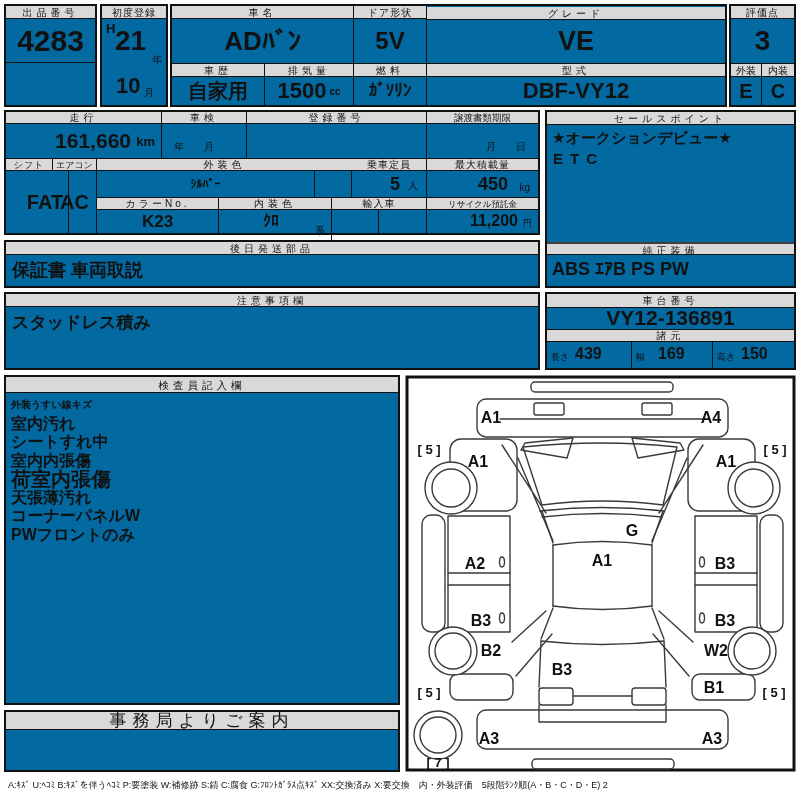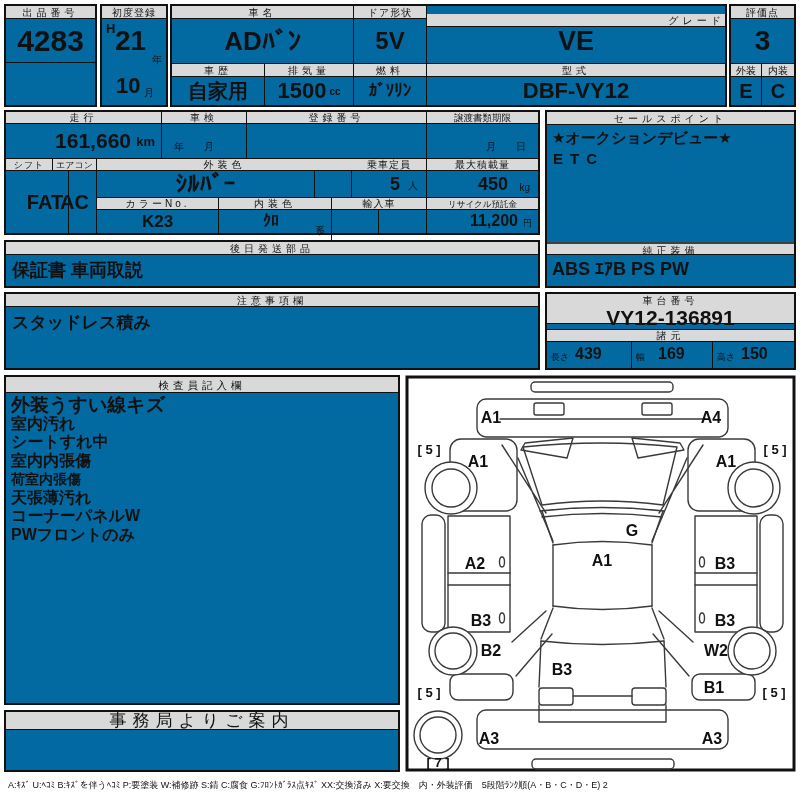--- a/index.html
+++ b/index.html
@@ -51,21 +51,21 @@
     <div class="cell ctr v br" style="left:0;top:71px;width:93px;height:28px;font-size:20px;">自家用</div>
     <div class="cell hd bb br" style="left:93px;top:58px;width:89px;height:13px;">排気量</div>
     <div class="cell ctr br" style="left:93px;top:71px;width:89px;height:28px;">
       <span class="v" style="font-size:22px;">1500</span>
       <span class="unit">cc</span>
     </div>
     <div class="cell hd bb br tight" style="left:182px;top:0;width:73px;height:13px;">ドア形状</div>
     <div class="cell ctr v bb br" style="left:182px;top:13px;width:73px;height:45px;font-size:24px;">5V</div>
     <div class="cell hd bb br" style="left:182px;top:58px;width:73px;height:13px;">燃料</div>
     <div class="cell ctr v br" style="left:182px;top:71px;width:73px;height:28px;font-size:17px;">ｶﾞｿﾘﾝ</div>
-    <div class="cell hd bb" style="left:255px;top:8px;width:298px;height:13px;text-align:right;">グレード</div>
+    <div class="cell hd bb" style="left:255px;top:1px;width:298px;height:13px;">グレード</div>
     <div class="cell ctr v bb" style="left:255px;top:13px;width:298px;height:45px;font-size:27px;">VE</div>
     <div class="cell hd bb" style="left:255px;top:58px;width:298px;height:13px;">型式</div>
     <div class="cell ctr v" style="left:255px;top:71px;width:298px;height:28px;font-size:22px;">DBF-VY12</div>
   </div>
 
   <div class="box" style="left:729px;top:4px;width:67px;height:103px;">
     <div class="cell hd bb tight" style="left:0;top:0;width:63px;height:13px;">評価点</div>
     <div class="cell ctr v bb" style="left:0;top:13px;width:63px;height:45px;font-size:28px;">3</div>
     <div class="cell hd bb br tight" style="left:0;top:58px;width:31px;height:13px;letter-spacing:0;">外装</div>
     <div class="cell hd bb tight" style="left:31px;top:58px;width:32px;height:13px;letter-spacing:0;">内装</div>
@@ -90,21 +90,21 @@
     <div class="cell bb" style="left:421px;top:12px;width:111px;height:35px;">
       <span style="position:absolute;right:12px;bottom:4px;font-size:10px;">月　　日</span>
     </div>
 
     <div class="cell hd bb br tight" style="left:0;top:47px;width:47px;height:12px;line-height:12px;font-size:9px;">シフト</div>
     <div class="cell ctr v br" style="left:16px;top:59px;width:47px;height:62px;font-size:20px;">FAT</div>
     <div class="cell hd bb br tight" style="left:47px;top:47px;width:44px;height:12px;line-height:12px;font-size:9px;letter-spacing:0;">エアコン</div>
     <div class="cell ctr v br" style="left:47px;top:59px;width:44px;height:62px;font-size:20px;">AC</div>
 
     <div class="cell hd bb" style="left:91px;top:47px;width:255px;height:12px;line-height:12px;">外装色</div>
-    <div class="cell ctr v bb br" style="left:91px;top:59px;width:218px;height:27px;font-size:24px;">ｼﾙﾊﾞｰ</div>
+    <div class="cell ctr v bb br" style="left:91px;top:59px;width:218px;height:27px;font-size:12px;">ｼﾙﾊﾞｰ</div>
     <div class="cell bb br" style="left:309px;top:59px;width:37px;height:27px;"></div>
     <div class="cell hd bb br tight" style="left:346px;top:47px;width:75px;height:12px;line-height:12px;">乗車定員</div>
     <div class="cell bb br" style="left:346px;top:59px;width:75px;height:27px;">
       <span class="v" style="position:absolute;right:26px;top:3px;font-size:18px;">5</span>
       <span style="position:absolute;right:8px;bottom:4px;font-size:10px;">人</span>
     </div>
     <div class="cell hd bb tight" style="left:421px;top:47px;width:111px;height:12px;line-height:12px;">最大積載量</div>
     <div class="cell bb" style="left:421px;top:59px;width:111px;height:27px;">
       <span class="v" style="position:absolute;right:30px;top:3px;font-size:18px;">450</span>
       <span style="position:absolute;right:8px;bottom:4px;font-size:10px;">kg</span>
@@ -139,45 +139,45 @@
 
   <div class="box" style="left:545px;top:110px;width:251px;height:178px;">
     <div class="cell hd bb" style="left:0;top:0;width:247px;height:13px;">セールスポイント</div>
     <div class="cell v" style="left:5px;top:17px;width:238px;height:20px;font-size:15px;">★オークションデビュー★</div>
     <div class="cell v ls6" style="left:6px;top:38px;width:238px;height:20px;font-size:15px;">ETC</div>
     <div class="cell hd bb bt" style="left:0;top:130px;width:247px;height:13px;">純正装備</div>
     <div class="cell v" style="left:5px;top:147px;width:238px;height:24px;font-size:18px;">ABS ｴｱB PS PW</div>
   </div>
 
   <div class="box" style="left:545px;top:292px;width:251px;height:78px;">
-    <div class="cell hd bb" style="left:0;top:0;width:247px;height:30px;">車台番号</div>
+    <div class="cell hd bb" style="left:0;top:0;width:247px;height:14px;">車台番号</div>
     <div class="cell ctr v bb" style="left:0;top:13px;width:247px;height:23px;font-size:21px;">VY12-136891</div>
     <div class="cell hd bb" style="left:0;top:36px;width:247px;height:12px;line-height:12px;">諸元</div>
     <div class="cell br" style="left:0;top:48px;width:85px;height:26px;">
       <span style="position:absolute;left:4px;top:9px;font-size:9px;">長さ</span>
       <span class="v" style="position:absolute;left:28px;top:3px;font-size:16px;">439</span>
     </div>
     <div class="cell br" style="left:85px;top:48px;width:81px;height:26px;">
       <span style="position:absolute;left:4px;top:9px;font-size:9px;">幅</span>
       <span class="v" style="position:absolute;left:26px;top:3px;font-size:16px;">169</span>
     </div>
     <div class="cell" style="left:166px;top:48px;width:81px;height:26px;">
       <span style="position:absolute;left:4px;top:9px;font-size:9px;">高さ</span>
       <span class="v" style="position:absolute;left:28px;top:3px;font-size:16px;">150</span>
     </div>
   </div>
 
   <div class="box" style="left:4px;top:375px;width:396px;height:330px;">
     <div class="cell hd bb" style="left:0;top:0;width:392px;height:16px;line-height:16px;font-size:10.5px;">検査員記入欄</div>
     <div class="cell" style="left:5px;top:19px;width:382px;height:300px;">
-      <div class="v" style="font-size:19px;line-height:18.5px;font-family:Liberation Serif, serif;">外装うすい線キズ</div>
+      <div class="v" style="font-size:10px;line-height:18.5px;font-family:Liberation Serif, serif;">外装うすい線キズ</div>
       <div class="v" style="font-size:16px;line-height:18.5px;">室内汚れ</div>
       <div class="v" style="font-size:16px;line-height:18.5px;">シートすれ中</div>
       <div class="v" style="font-size:16px;line-height:18.5px;">室内内張傷</div>
-      <div class="v" style="font-size:14px;line-height:18.5px;">荷室内張傷</div>
+      <div class="v" style="font-size:20px;line-height:18.5px;">荷室内張傷</div>
       <div class="v" style="font-size:16px;line-height:18.5px;">天張薄汚れ</div>
       <div class="v" style="font-size:16px;line-height:18.5px;">コーナーパネルW</div>
       <div class="v" style="font-size:16px;line-height:18.5px;">PWフロントのみ</div>
     </div>
   </div>
 
   <div class="box" style="left:4px;top:710px;width:396px;height:62px;">
     <div class="cell hd bb" style="left:0;top:0;width:392px;height:18px;line-height:18px;font-size:17px;letter-spacing:6px;">事務局よりご案内</div>
   </div>
 

